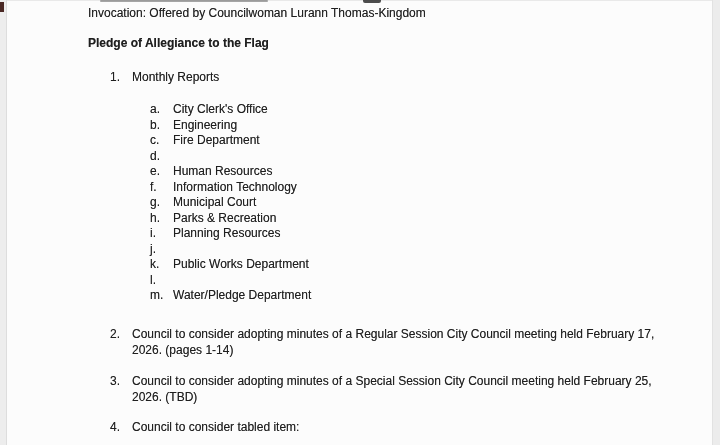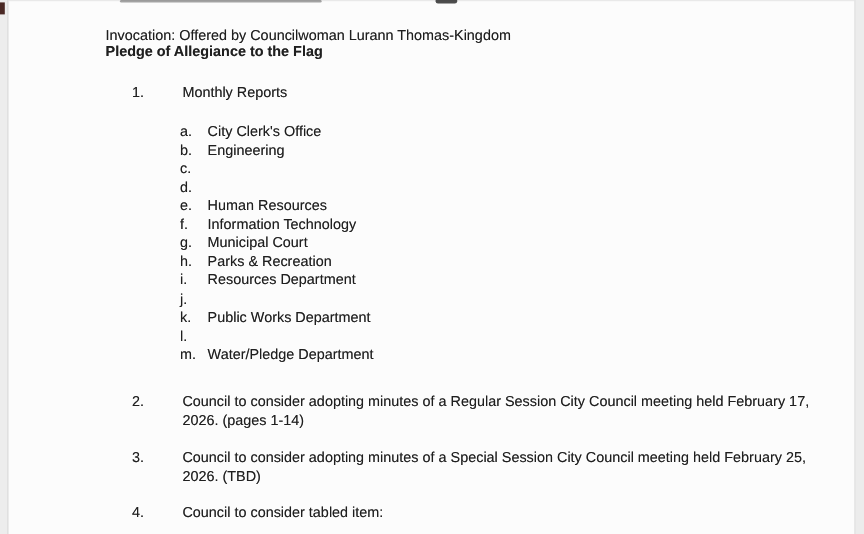--- a/index.html
+++ b/index.html
@@ -41,28 +41,28 @@
   .para {
     position: absolute; left: 88px; margin: 0; line-height: 16px;
     white-space: nowrap;
   }
   .num-item {
     position: absolute; left: 110px; display: flex; align-items: flex-start;
   }
   .num-item .num {
     flex: 0 0 22px; line-height: 16px;
   }
-  .num-item .itext { line-height: 16px; white-space: nowrap; margin-left: 20px; }
+  .num-item .itext { line-height: 16px; white-space: nowrap; }
   .sublist {
     position: absolute; left: 150px; top: 102px;
   }
   .subrow { display: flex; line-height: 15.5px; }
   .subrow .letter { flex: 0 0 23px; }
   .subrow .stext { white-space: nowrap; }
-  .pos-invocation { top: 21px; }
+  .pos-invocation { top: 5px; }
   .pos-pledge { top: 35px; font-weight: bold; }
   .pos-item1 { top: 69px; }
   .pos-item2 { top: 326px; }
   .pos-item3 { top: 373px; }
   .pos-item4 { top: 419px; }
 </style>
 </head>
 <body>
 
 <div class="page">
@@ -87,20 +87,21 @@
     <div class="subrow">
       <span class="letter">a.</span>
       <span class="stext">City Clerk's Office</span>
     </div>
     <div class="subrow">
       <span class="letter">b.</span>
       <span class="stext">Engineering</span>
     </div>
     <div class="subrow">
       <span class="letter">c.</span>
+      <span class="stext">Fire Department</span>
     </div>
     <div class="subrow">
       <span class="letter">d.</span>
     </div>
     <div class="subrow">
       <span class="letter">e.</span>
       <span class="stext">Human Resources</span>
     </div>
     <div class="subrow">
       <span class="letter">f.</span>
@@ -109,21 +110,21 @@
     <div class="subrow">
       <span class="letter">g.</span>
       <span class="stext">Municipal Court</span>
     </div>
     <div class="subrow">
       <span class="letter">h.</span>
       <span class="stext">Parks &amp; Recreation</span>
     </div>
     <div class="subrow">
       <span class="letter">i.</span>
-      <span class="stext">Resources Department</span>
+      <span class="stext">Planning Resources</span>
     </div>
     <div class="subrow">
       <span class="letter">j.</span>
     </div>
     <div class="subrow">
       <span class="letter">k.</span>
       <span class="stext">Public Works Department</span>
     </div>
     <div class="subrow">
       <span class="letter">l.</span>

